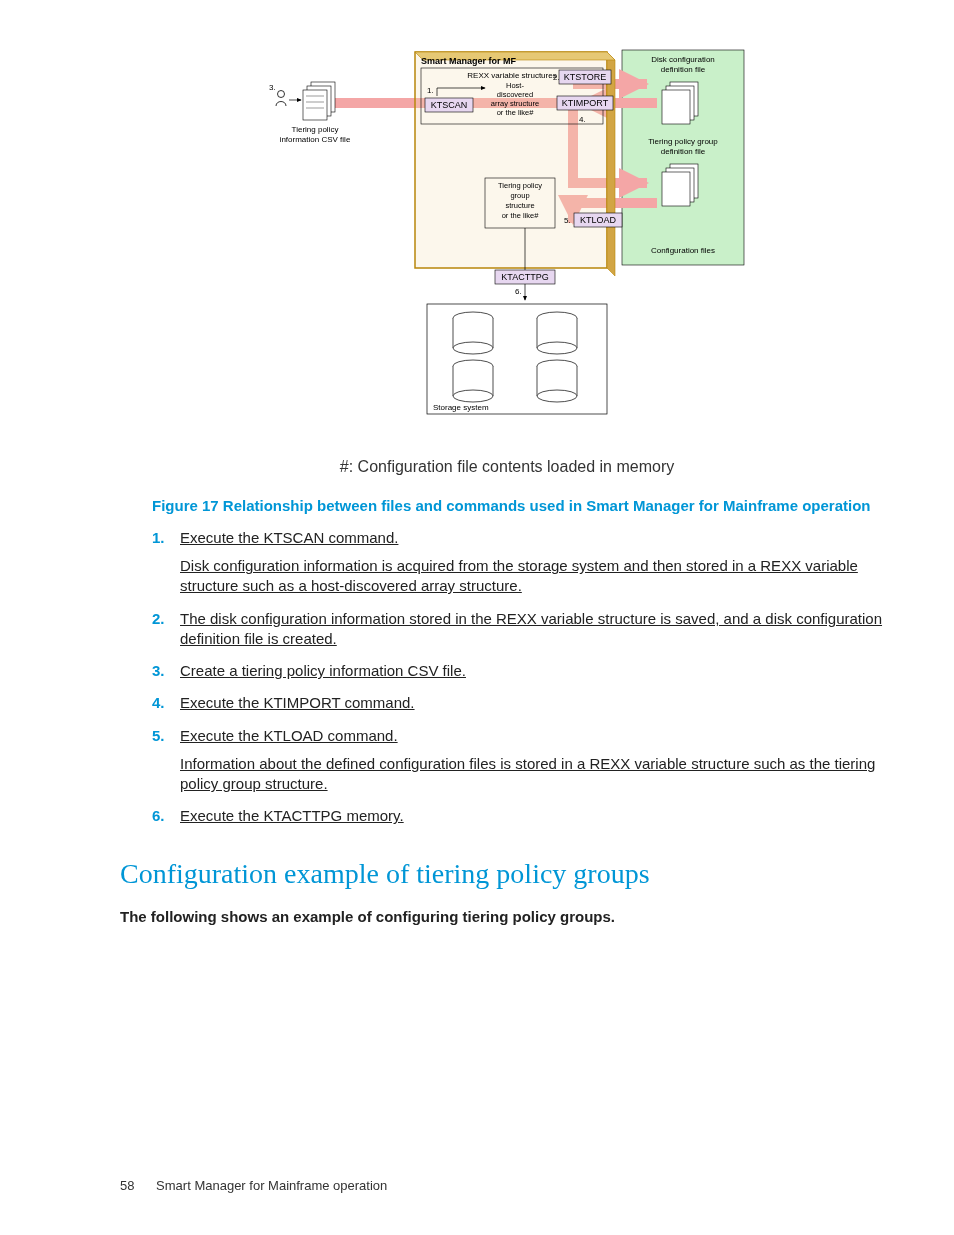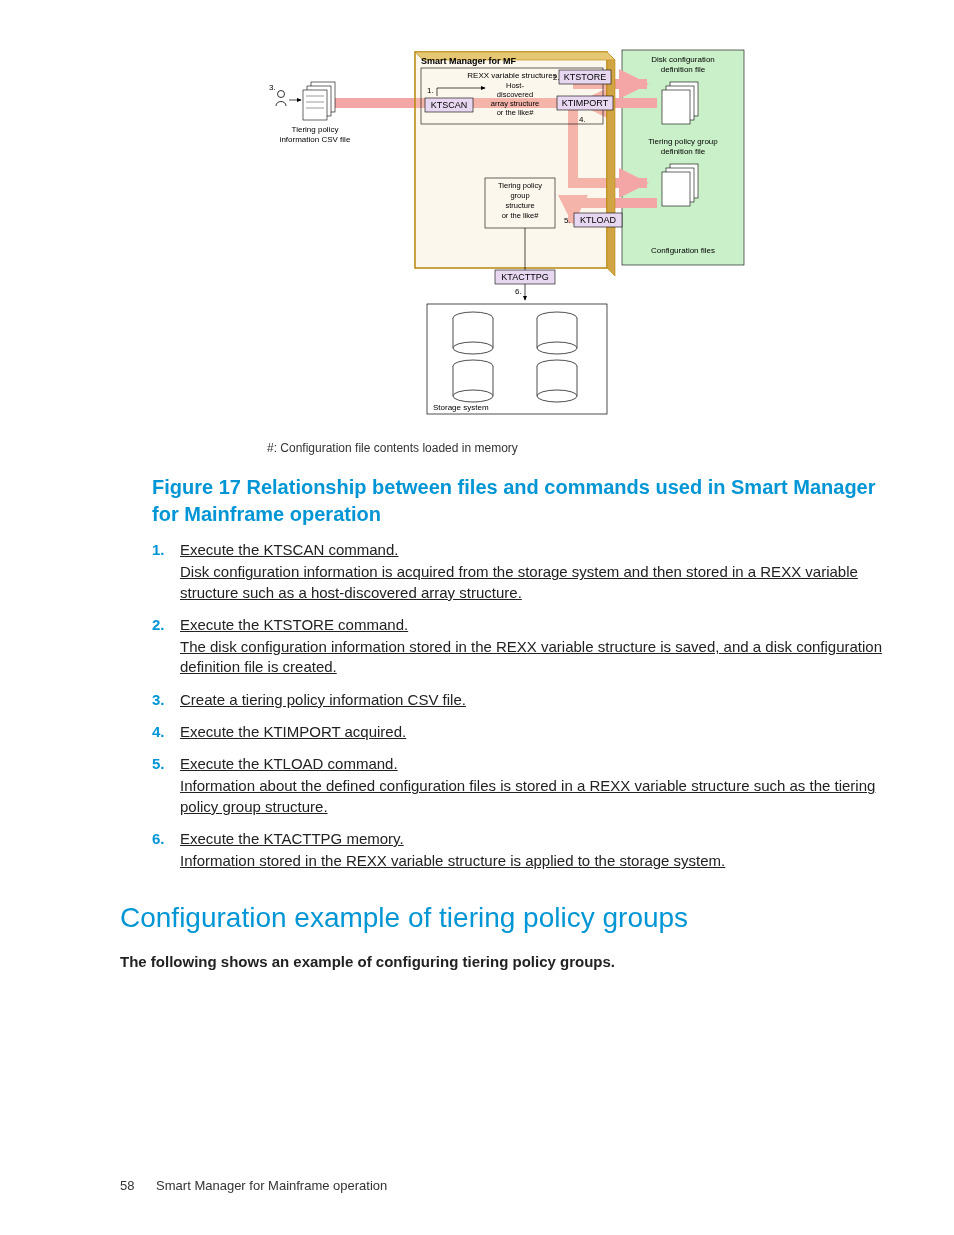--- a/index.html
+++ b/index.html
@@ -11,30 +11,30 @@
     width: 954px;
     box-sizing: border-box;
     line-height: 1.35;
   }
   .diagram-wrap {
     width: 480px;
     margin: 0 auto 6px auto;
   }
   .footnote {
     font-family: Arial, sans-serif;
-    font-size: 12px;
+    font-size: 16px;
     color: #333;
-    text-align: left;
+    text-align: center;
     width: 480px;
-    margin: 12px auto 18px auto;
+    margin: 28px auto 18px auto;
   }
   .fig-caption {
     color: #0096d6;
     font-weight: bold;
-    font-size: 20px;
+    font-size: 15px;
     margin: 4px 0 12px 32px;
   }
   ol.steps {
     list-style: none;
     padding: 0;
     margin: 0 0 28px 32px;
     counter-reset: item;
   }
   ol.steps > li {
     counter-increment: item;
@@ -48,24 +48,24 @@
     position: absolute;
     left: 0;
     top: 0;
     color: #0096d6;
     font-weight: bold;
   }
   .step-head {
     margin-bottom: 2px;
   }
   .step-body {
-    margin-top: 2px;
+    margin-top: 8px;
   }
   h2.section {
-    font-family: Liberation Sans, sans-serif;
+    font-family: Liberation Serif, serif;
     font-weight: normal;
     color: #0096d6;
     font-size: 28px;
     margin: 26px 0 10px 0;
   }
   .section-intro {
     margin-left: 0;
     font-weight: bold;
   }
   .page-footer {
@@ -219,36 +219,34 @@
 <div class="footnote">#: Configuration file contents loaded in memory</div>
 
 <div class="fig-caption">Figure 17 Relationship between files and commands used in Smart Manager for Mainframe operation</div>
 
 <ol class="steps">
   <li>
       <div class="step-head">Execute the KTSCAN command.</div>
       <div class="step-body">Disk configuration information is acquired from the storage system and then stored in a REXX variable structure such as a host-discovered array structure.</div>
     </li>
   <li>
-      <div class="step-head">Execute the KTSTORE command.</div>
       <div class="step-body">The disk configuration information stored in the REXX variable structure is saved, and a disk configuration definition file is created.</div>
     </li>
   <li>
       <div class="step-head">Create a tiering policy information CSV file.</div>
     </li>
   <li>
-      <div class="step-head">Execute the KTIMPORT acquired.</div>
+      <div class="step-head">Execute the KTIMPORT command.</div>
     </li>
   <li>
       <div class="step-head">Execute the KTLOAD command.</div>
       <div class="step-body">Information about the defined configuration files is stored in a REXX variable structure such as the tiering policy group structure.</div>
     </li>
   <li>
       <div class="step-head">Execute the KTACTTPG memory.</div>
-      <div class="step-body">Information stored in the REXX variable structure is applied to the storage system.</div>
     </li>
 </ol>
 
 <h2 class="section">Configuration example of tiering policy groups</h2>
 <p class="section-intro">The following shows an example of configuring tiering policy groups.</p>
 
 <div class="page-footer">
   <span class="num">58</span>
   <span>Smart Manager for Mainframe operation</span>
 </div>

